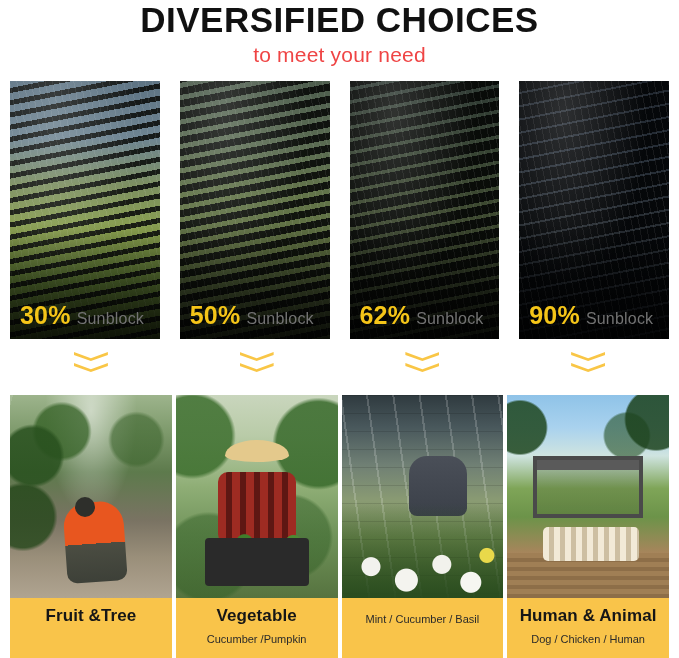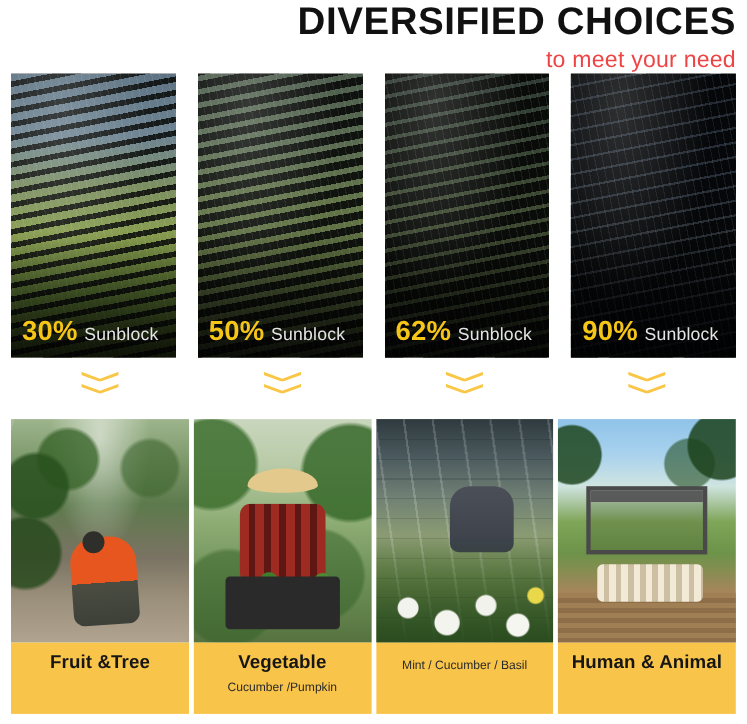--- a/index.html
+++ b/index.html
@@ -11,39 +11,40 @@
     overflow: hidden;
   }
   .page {
     width: 679px;
     height: 658px;
     position: relative;
     padding: 0 10px;
   }
 
   
-  .header { text-align: right; padding-top: 2px; }
+  .header { text-align: center; padding-top: 2px; }
   .title {
     font-size: 35px;
     font-weight: bold;
     letter-spacing: 0.5px;
     color: #111111;
     line-height: 1.0;
   }
   .subtitle {
     font-size: 21px;
     color: #ef4444;
     margin-top: 6px;
     letter-spacing: 0.2px;
   }
 
   
   .top-row {
     display: flex;
     gap: 20px;
+    margin-top: 14px;
     height: 258px;
     border-radius: 18px;
   }
   .shade-card {
     position: relative;
     flex: 1 1 0;
     overflow: hidden;
     background: #0c0f08;
   }
   
@@ -120,21 +121,21 @@
     gap: 6px;
     z-index: 3;
   }
   .pct {
     color: #f5c518;
     font-size: 25px;
     font-weight: bold;
     letter-spacing: 0.2px;
   }
   .sunblock-word {
-    color: #e5e5e5;
+    color: #737373;
     font-size: 16px;
     letter-spacing: 0.2px;
   }
 
   
   .arrow-row {
     display: flex;
     gap: 4px;
     height: 56px;
     align-items: center;
@@ -470,18 +471,19 @@
 
     <div class="use-card">
       <div class="photo p4">
         <div class="palms"></div>
         <div class="pergola"></div>
         <div class="deck"></div>
         <div class="sofa"></div>
       </div>
       <div class="cap">
         <div class="cap-title">Human &amp; Animal</div>
+        <div class="cap-sub">Dog / Chicken / Human</div>
       </div>
     </div>
 
   </div>
 
 </div>
 
 </body></html>

